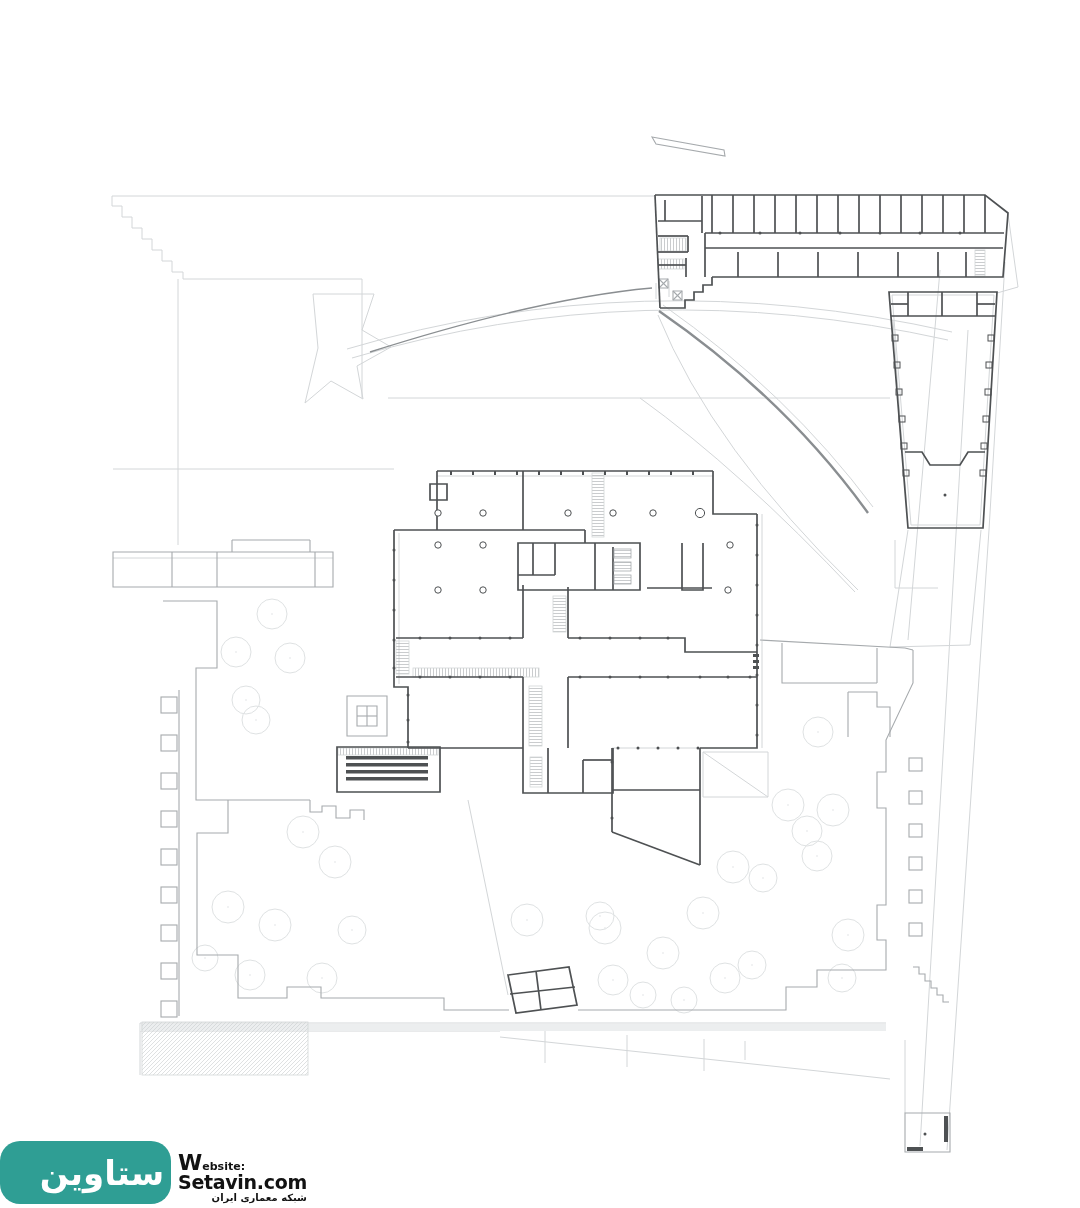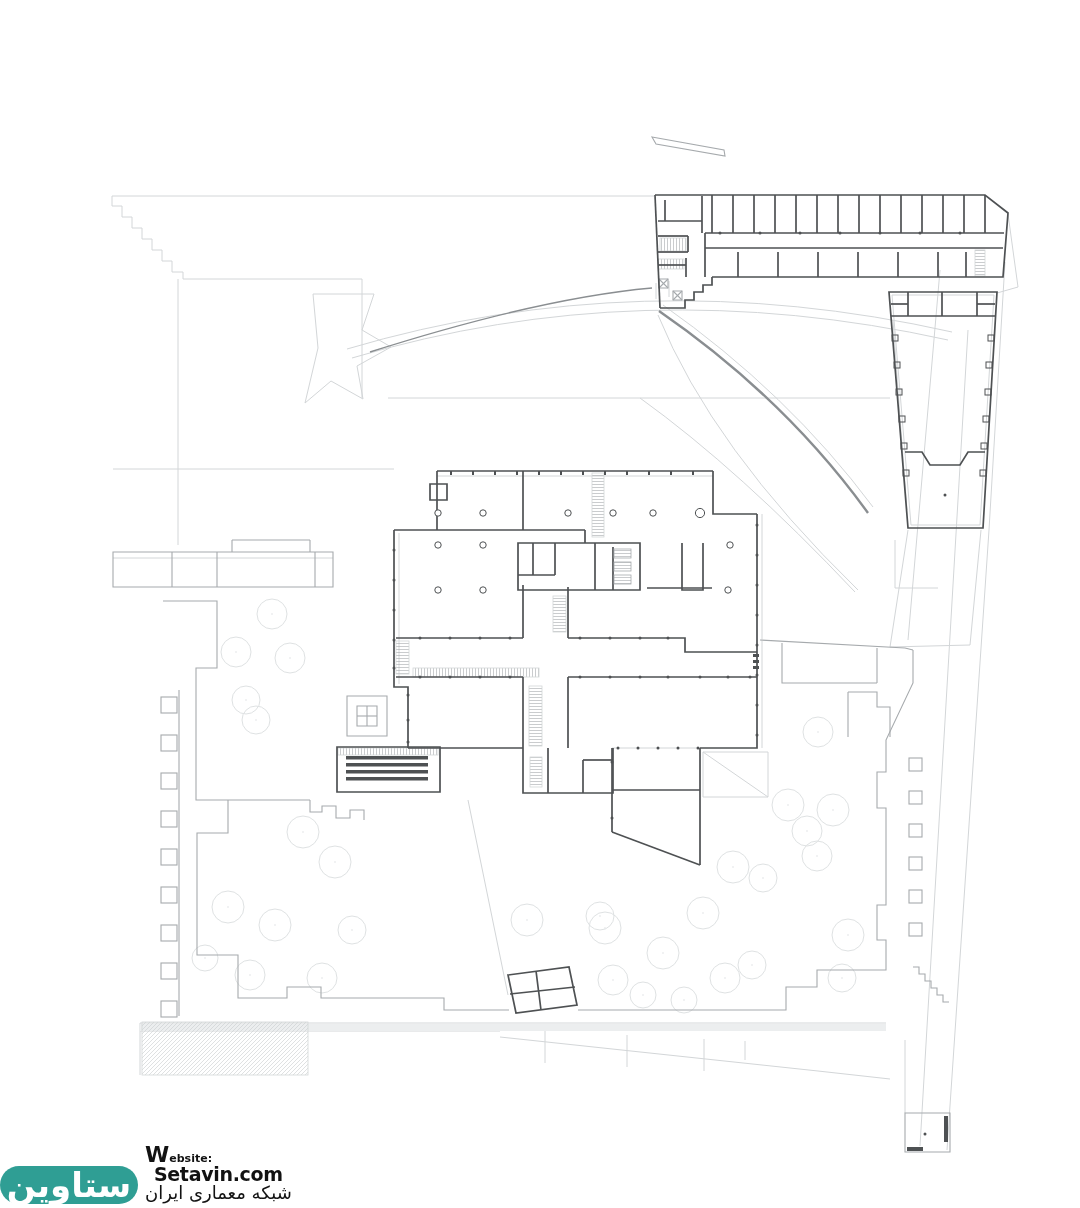--- a/index.html
+++ b/index.html
@@ -1,26 +1,26 @@
 <!DOCTYPE html>
 <html><head>
 <meta charset="utf-8">
 <style>
   html,body{margin:0;padding:0;background:#ffffff;}
   body{width:1080px;height:1208px;overflow:hidden;font-family:"DejaVu Sans",sans-serif;}
   .stage{position:relative;width:1080px;height:1208px;background:#ffffff;}
   #plan-svg{position:absolute;left:0;top:0;}
   .watermark{position:absolute;left:0;bottom:4px;display:flex;align-items:flex-end;gap:7px;}
-  .wm-logo{width:138px;height:38px;border-radius:20px;display:flex;align-items:center;justify-content:center;
-           color:#ffffff;font-size:34px;font-weight:bold;line-height:1;}
+  .wm-logo{width:138px;height:63px;border-radius:20px;display:flex;align-items:center;justify-content:center;
+           color:#ffffff;font-size:34px;font-weight:bold;line-height:1;padding-left:33px;}
   .wm-text{color:#121212;line-height:1.04;padding-bottom:1px;}
   .wm-website{font-size:11px;font-weight:bold;display:flex;align-items:baseline;}
   .wm-w{font-size:22px;line-height:.8;}
   .wm-url{font-size:19px;font-weight:bold;letter-spacing:-.3px;text-align:center;}
-  .wm-tagline{font-size:18px;font-weight:normal;}
+  .wm-tagline{font-size:10px;font-weight:bold;}
 </style>
 </head>
 <body>
 
 <div class="stage">
 
   <svg id="plan-svg" width="1080" height="1208" viewBox="0 0 1080 1208" xmlns="http://www.w3.org/2000/svg">
     <defs>
       <pattern id="hatchH" width="3" height="3" patternUnits="userSpaceOnUse">
         <path d="M0,1.5 H3" stroke="#a6aaad" stroke-width="0.6"></path>

